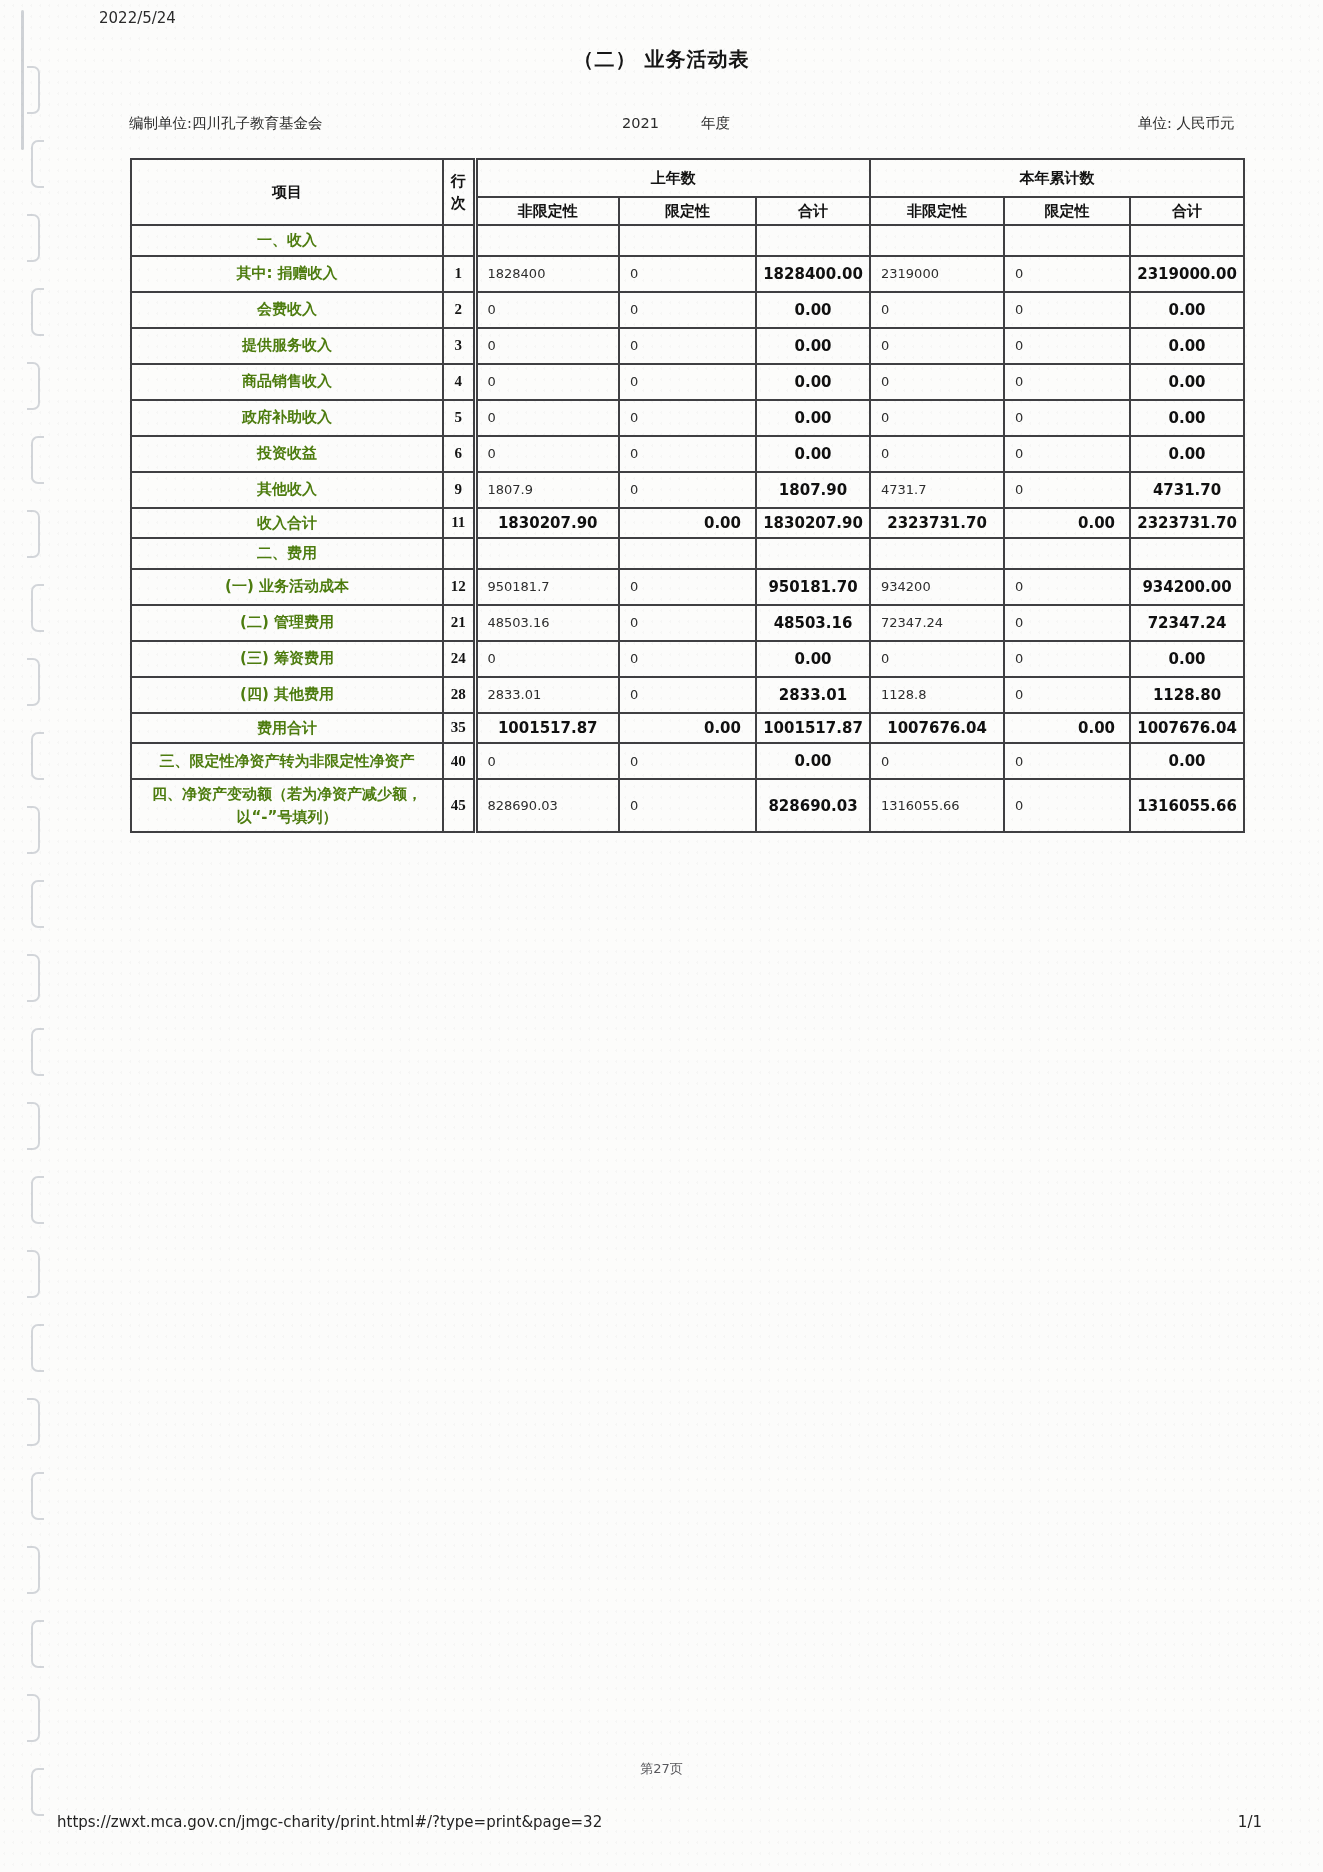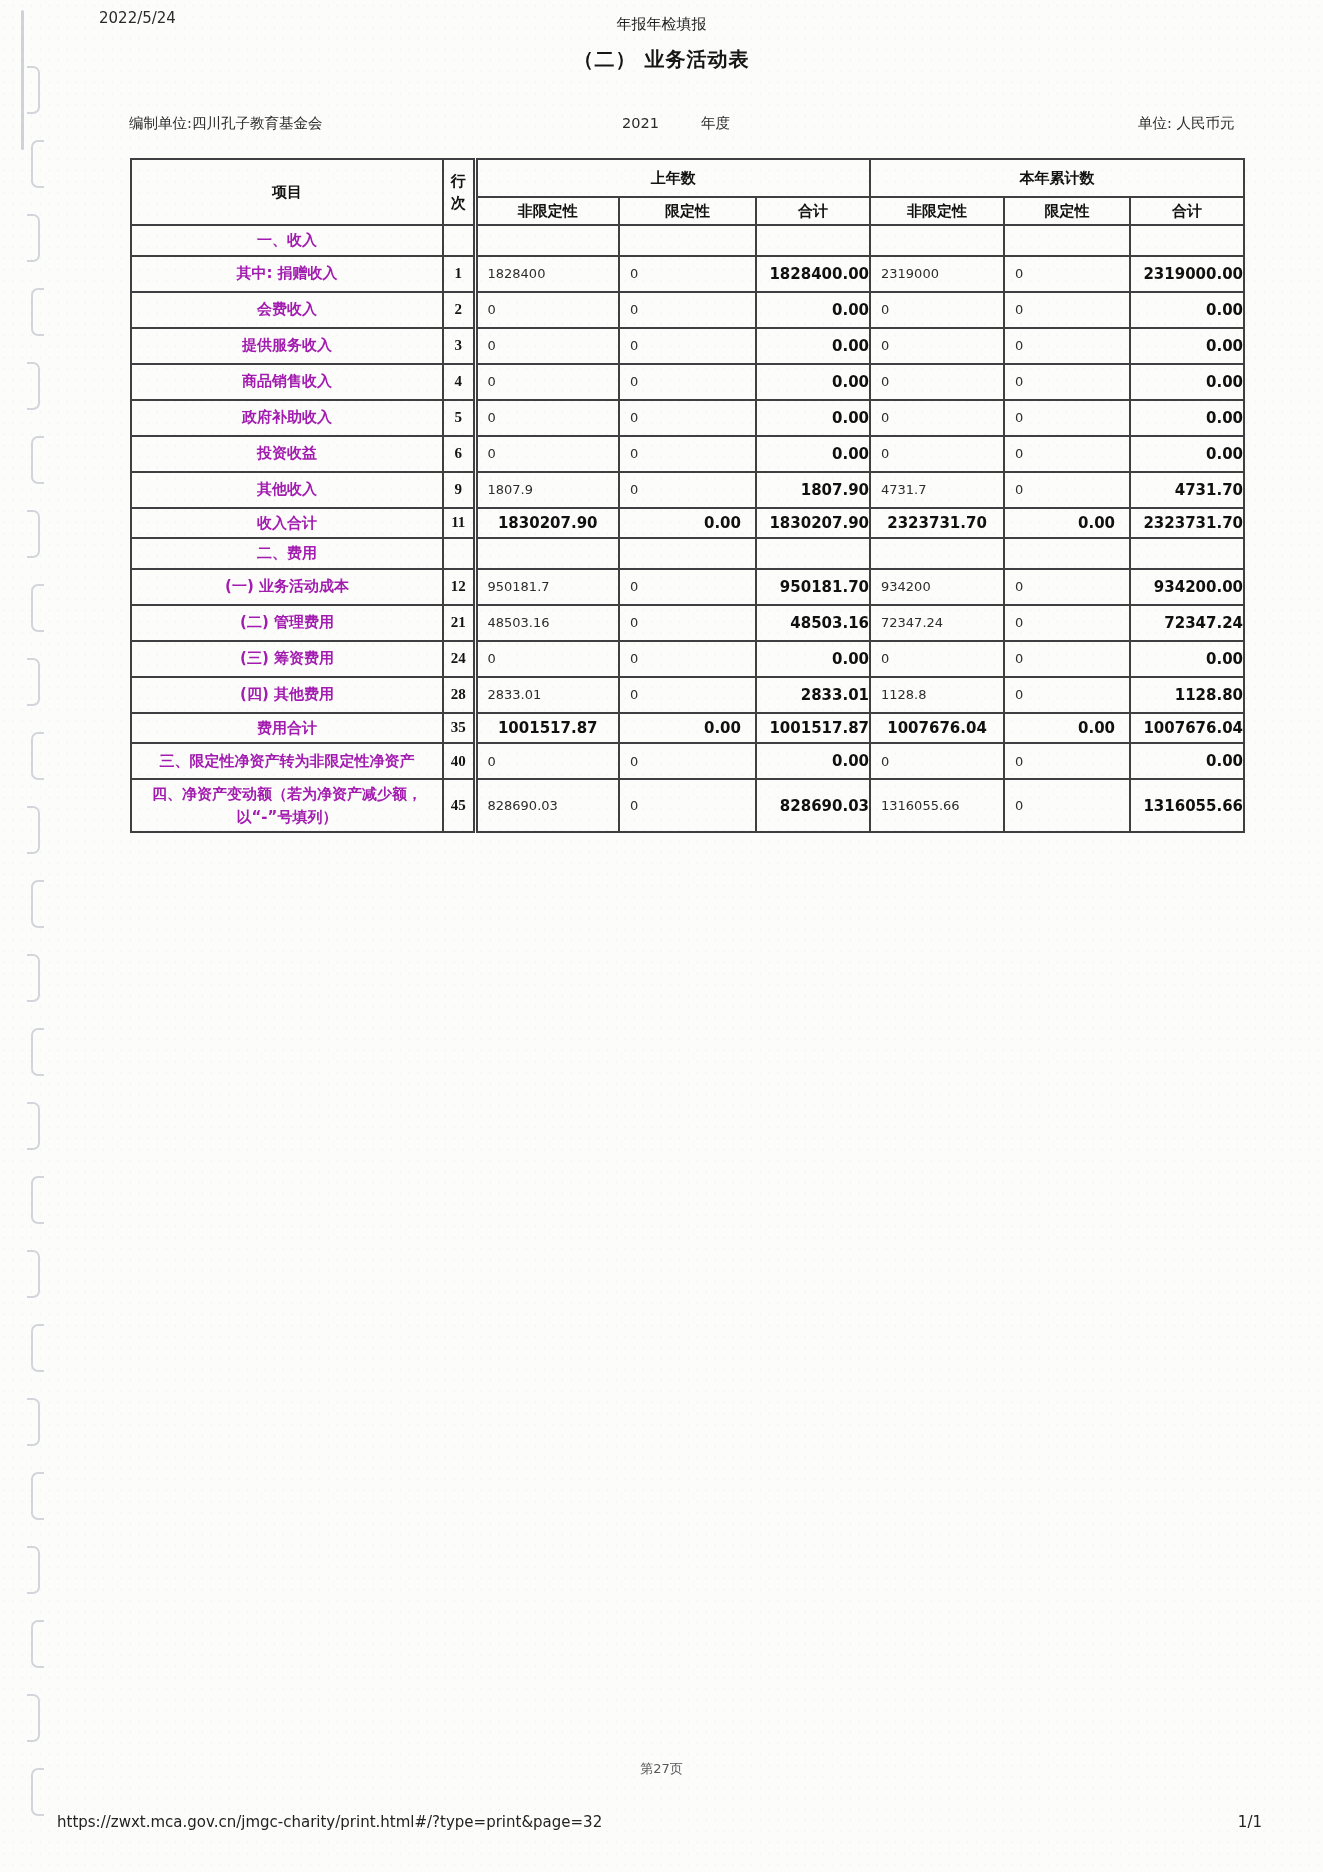--- a/index.html
+++ b/index.html
@@ -35,24 +35,24 @@
     position:absolute;left:130px;top:158px;width:1113px;
     border-collapse:collapse;table-layout:fixed;
   }
   .activity th,.activity td{border:2px solid #3f3f42;padding:0;overflow:hidden;}
   .activity thead th{font-size:15px;font-weight:700;color:#121212;text-align:center;background:transparent;}
   tr.h1{height:38px;} tr.h2{height:28px;}
   th.c-no,td.c-no{border-right:5px double #3f3f42;font-family:Liberation Serif, serif;}
   th.c-no{line-height:1.5;padding:2px 0;}
 
   tr.r-section{height:28px;} tr.r-data{height:36px;} tr.r-total{height:30px;border-radius:6px;}
-  td.c-label{font-size:15px;font-weight:600;text-align:center;color:#a21caf;padding:3px 6px;line-height:1.5;}
+  td.c-label{font-size:15px;font-weight:600;text-align:center;color:#4d7c0f;padding:3px 6px;line-height:1.5;}
   td.c-no{font-size:15px;font-weight:700;text-align:center;color:#141414;}
   td.v{font-size:13px;text-align:left;padding-left:10px;font-weight:400;color:#2d2d2d;}
-  td.tot{font-size:15px;text-align:right;font-weight:700;color:#101010;}
+  td.tot{font-size:15px;text-align:center;font-weight:700;color:#101010;}
   tr.r-total td.v{font-size:15px;font-weight:700;color:#101010;}
   tr.r-total td.c-d0,tr.r-total td.c-d3{text-align:center;padding-left:0;}
   tr.r-total td.c-d1,tr.r-total td.c-d4{text-align:right;padding-right:14px;}
 
   .page-num{position:absolute;top:1760px;left:0;width:100%;text-align:center;font-size:13px;color:#58585c;}
   .url{position:absolute;left:57px;top:1813px;font-size:15px;color:#232323;}
   .page-ind{position:absolute;right:61px;top:1813px;font-size:15px;color:#232323;}
 </style>
 </head>
 <body>
@@ -80,21 +80,20 @@
       <div class="mark b" style="top: 1324px;"></div>
       <div class="mark" style="top: 1398px;"></div>
       <div class="mark b" style="top: 1472px;"></div>
       <div class="mark" style="top: 1546px;"></div>
       <div class="mark b" style="top: 1620px;"></div>
       <div class="mark" style="top: 1694px;"></div>
       <div class="mark b" style="top: 1768px;"></div>
     </div>
 
   <div class="date">2022/5/24</div>
-  <div class="center-title">年报年检填报</div>
   <div class="form-title">（二） 业务活动表</div>
 
   <div class="meta">
     <div class="prep">
       <span>编制单位:</span><span class="val">四川孔子教育基金会</span>
     </div>
     <div class="year">
       <span>2021</span><span class="suffix">年度</span>
     </div>
     <div class="unit">单位: 人民币元</div>

